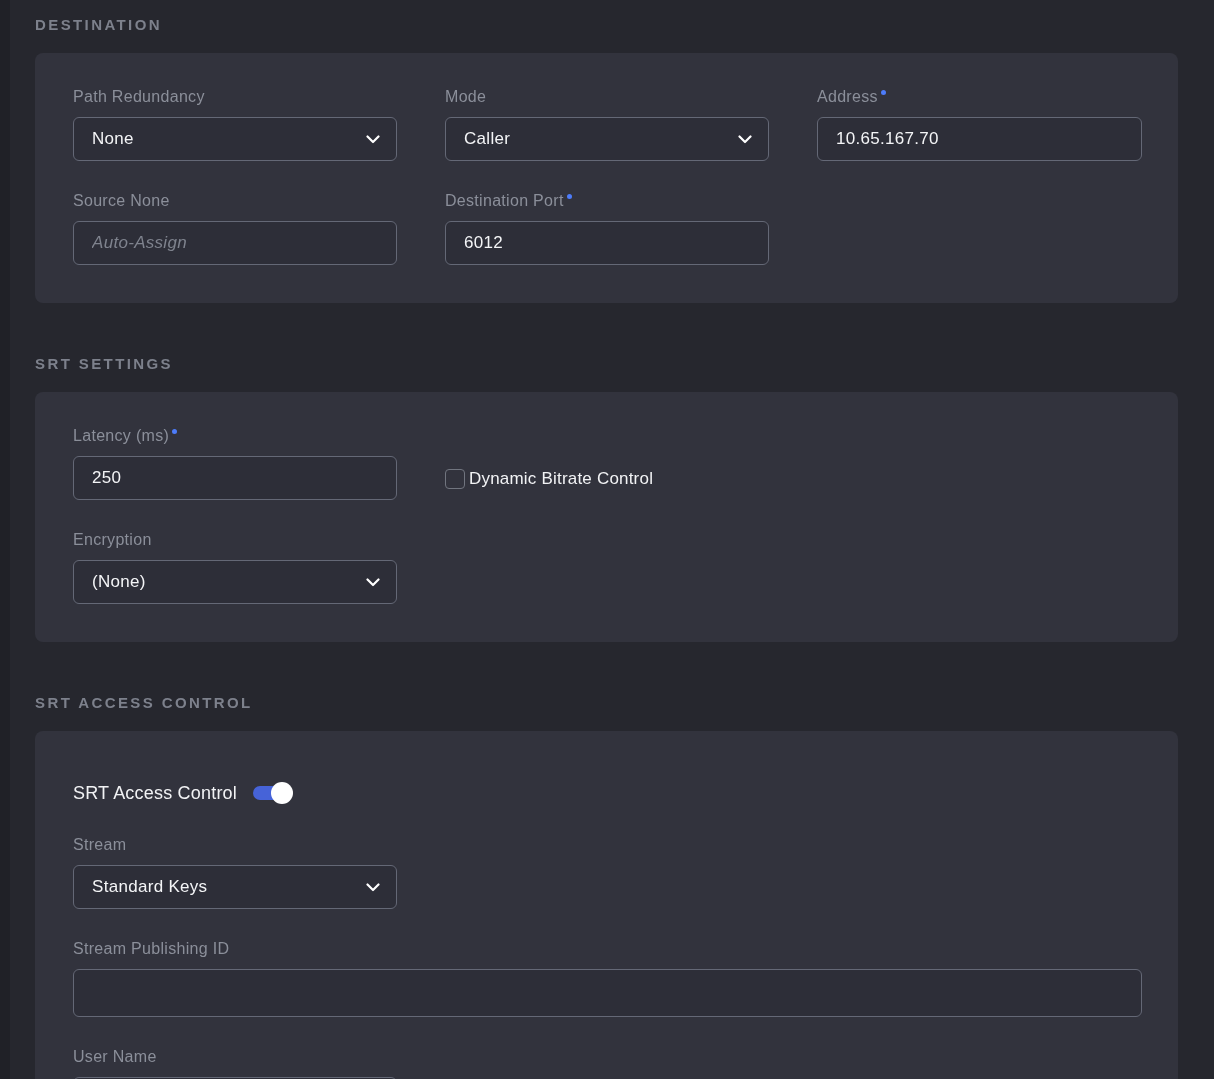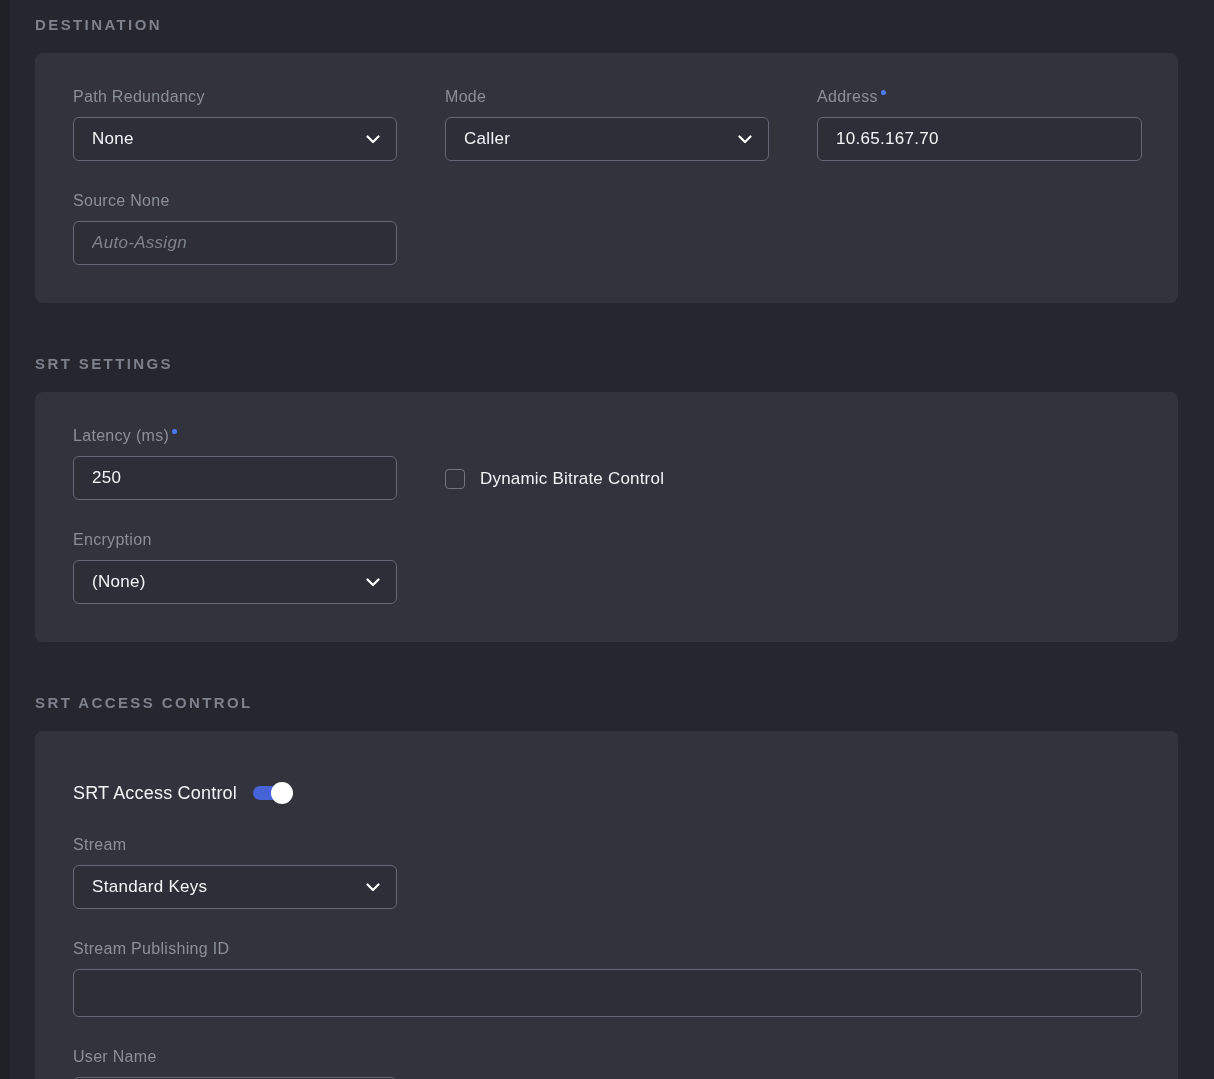--- a/index.html
+++ b/index.html
@@ -78,21 +78,21 @@
     cursor: pointer;
   }
   .chevron { display: flex; align-items: center; }
 
   
   .checkbox-cell {
     align-self: end;
     margin-bottom: 11px;
     display: flex;
     align-items: center;
-    gap: 15px;
+    gap: 4px;
   }
   .checkbox {
     width: 20px; height: 20px;
     border: 1.5px solid #71757f;
     border-radius: 4px;
     background: transparent;
     cursor: pointer;
     flex: 0 0 auto;
   }
   .checkbox-label {
@@ -171,20 +171,24 @@
         <div class="field">
           <label class="field-label"><span>Address</span><span class="req-dot"></span></label>
           <input class="text-input" type="text" value="10.65.167.70" style="">
         </div>
 
         <div class="field">
           <label class="field-label">Source None</label>
           <input class="text-input" type="text" placeholder="Auto-Assign" style="">
         </div>
 
+        <div class="field">
+          <label class="field-label"><span>Destination Port</span><span class="req-dot"></span></label>
+          <input class="text-input" type="text" value="6012" style="">
+        </div>
 
         <div></div>
       </div>
     </div>
   </div>
 
   <div class="section">
     <div class="section-title">SRT SETTINGS</div>
     <div class="panel">
       <div class="grid">

